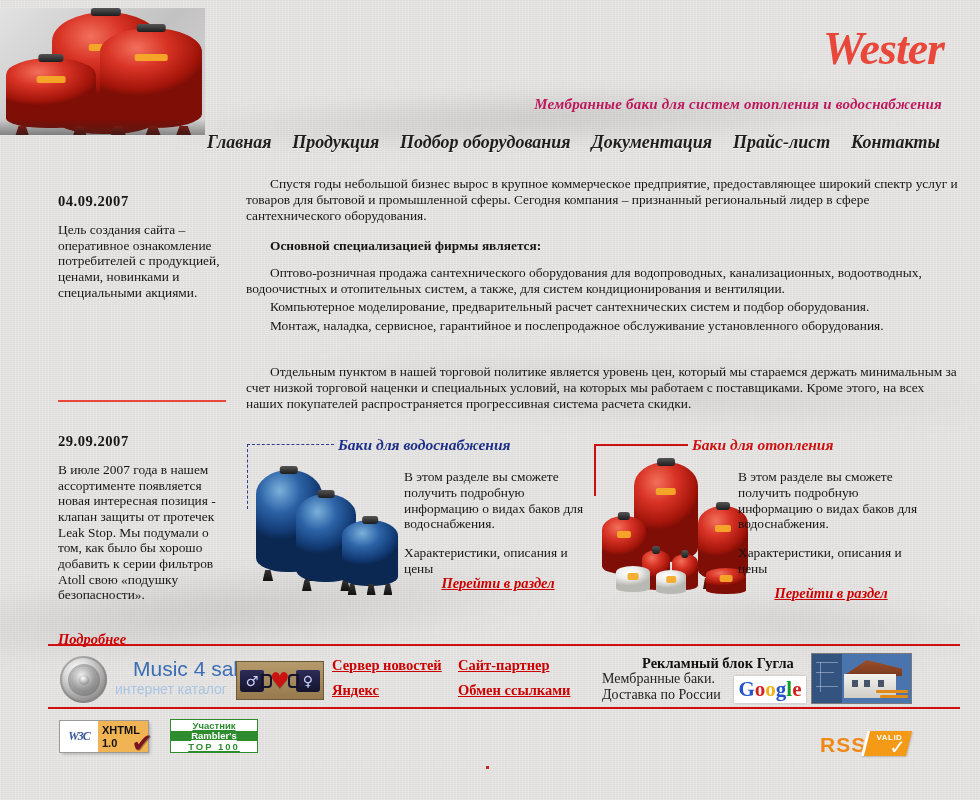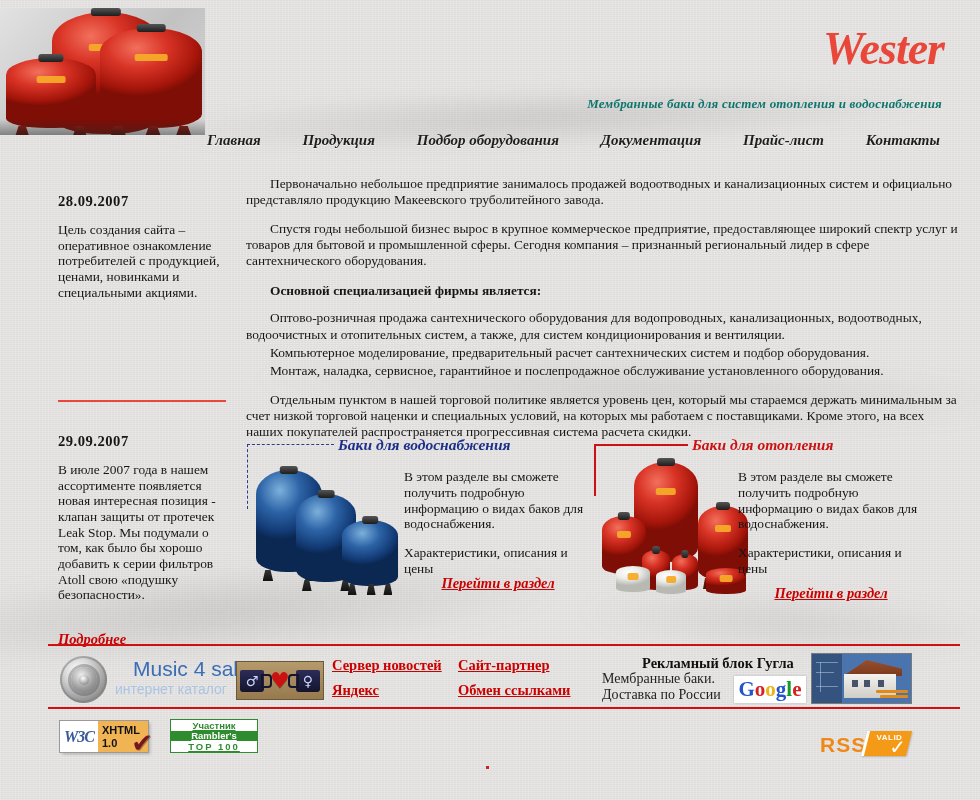--- a/index.html
+++ b/index.html
@@ -39,42 +39,42 @@
     background:rgba(245,170,40,.95);border-radius:2px;}
   .tank .leg{position:absolute;bottom:-9px;width:16%;height:11px;
     background:linear-gradient(#8a1a10,#4a0a05);clip-path:polygon(25% 0,75% 0,100% 100%,0 100%);}
   .tank.blue .leg{background:linear-gradient(#333,#111);}
   .leg.l{left:10%;} .leg.r{right:10%;} .leg.c{left:44%;}
 
   .logo{right:36px;top:26px;z-index:2;color:#e8473a;font-style:italic;font-weight:bold;
     text-align:right;line-height:1;cursor:pointer;}
   .logo-text{font-size:46px;letter-spacing:-1px;}
   .logo-text::first-letter{font-size:66px;letter-spacing:-3px;}
-  .tagline{right:38px;top:96px;z-index:2;color:#0f766e;font-style:italic;font-weight:bold;
-    font-size:13px;letter-spacing:.2px;}
+  .tagline{right:38px;top:96px;z-index:2;color:#be185d;font-style:italic;font-weight:bold;
+    font-size:15px;letter-spacing:.2px;}
 
   .nav{left:207px;top:132px;width:733px;z-index:2;display:flex;justify-content:space-between;}
-  .nav-item{font-style:italic;font-weight:bold;font-size:15px;color:#1e1e1e;cursor:pointer;
+  .nav-item{font-style:italic;font-weight:bold;font-size:18px;color:#1e1e1e;cursor:pointer;
     text-shadow:0 1px 0 rgba(255,255,255,.5);}
 
   
   .sidebar{left:58px;top:193px;width:177px;height:420px;z-index:2;font-size:13.4px;line-height:1.17;}
   .news-date{font-weight:bold;font-size:14.6px;margin:0 0 12px 0;letter-spacing:.5px;}
   .sidebar p{margin:0 0 14px 0;}
   .news-rule{position:absolute;left:0;top:207px;width:168px;height:0;border-bottom:2px solid #e8473a;}
   .news2{position:absolute;left:0;top:240px;width:177px;}
   .more-link{display:inline-block;margin-top:14px;color:#cc0000;font-weight:bold;font-style:italic;
     font-size:14.5px;text-decoration:underline;cursor:pointer;}
 
   
   .main{left:246px;top:176px;width:714px;z-index:2;font-size:13.4px;line-height:1.2;}
   .main p{margin:0 0 13px 0;text-indent:24px;}
   .spec-heading{font-weight:bold;text-indent:24px;margin:14px 0 11px 0;}
   .spec-item{margin:0 0 2px 0;text-indent:24px;}
-  .main .closing{margin-top:13px;}
+  .main .closing{margin-top:30px;}
 
   
   .section{z-index:2;}
   .section-water{left:246px;top:436px;width:350px;height:192px;}
   .section-heat{left:600px;top:436px;width:358px;height:192px;}
   .bracket-blue{position:absolute;left:1px;top:8px;width:86px;height:64px;
     border-top:1px dashed #2a3a8c;border-left:1px dashed #2a3a8c;}
   .bracket-red{position:absolute;left:-6px;top:8px;width:92px;height:50px;
     border-top:2px solid #cc1111;border-left:2px solid #cc1111;}
   .section-title{position:absolute;left:92px;top:0;font-weight:bold;font-style:italic;font-size:15.5px;}
@@ -138,21 +138,21 @@
   .house-wall{position:absolute;left:32px;top:20px;width:52px;height:24px;background:linear-gradient(#f4f2ee,#cfcdc6);}
   .house-roof{position:absolute;left:26px;top:6px;width:64px;height:16px;background:linear-gradient(#9a4f2c,#7a3a1e);
     clip-path:polygon(8% 100%,45% 0,100% 55%,100% 100%);}
   .house-window{position:absolute;width:6px;height:7px;background:#45546a;}
   .house-text{position:absolute;right:3px;background:#e08a1a;height:3px;border-radius:1px;}
 
   
   .w3c-badge{left:60px;top:721px;width:88px;height:31px;z-index:2;display:flex;cursor:pointer;
     background:#fff;box-shadow:0 0 0 1px #9a9a9a, 2px 2px 3px rgba(0,0,0,.25);}
   .w3c-left{width:38px;display:flex;align-items:center;justify-content:center;background:#fff;
-    color:#3a5a9a;font-weight:bold;font-style:italic;font-size:16px;letter-spacing:-1px;}
+    color:#3a5a9a;font-weight:bold;font-style:italic;font-size:12px;letter-spacing:-1px;}
   .w3c-right{flex:1;background:#f0b455;color:#111;font-family:"Liberation Sans",sans-serif;
     font-weight:bold;font-size:11px;line-height:1.15;padding:3px 0 0 4px;}
   .w3c-check{position:absolute;right:-5px;bottom:-6px;color:#7a1420;font-size:26px;
     font-family:"DejaVu Sans",sans-serif;text-shadow:1px 1px 0 rgba(0,0,0,.3);}
 
   .rambler{left:170px;top:719px;width:86px;height:32px;z-index:2;cursor:pointer;background:#fff;
     border:1px solid #2e8b2e;display:flex;flex-direction:column;text-align:center;
     font-family:"Liberation Sans",sans-serif;font-weight:bold;font-size:9.5px;line-height:1;}
   .rambler div{flex:1;display:flex;align-items:center;justify-content:center;text-decoration:underline;}
   .ram-1{color:#2e8b2e;} .ram-2{background:#2e8b2e;color:#fff;} .ram-3{color:#2e8b2e;letter-spacing:2px;}
@@ -210,33 +210,32 @@
     <span class="nav-item">Главная</span>
     <span class="nav-item">Продукция</span>
     <span class="nav-item">Подбор оборудования</span>
     <span class="nav-item">Документация</span>
     <span class="nav-item">Прайс-лист</span>
     <span class="nav-item">Контакты</span>
   </div>
 
   <div class="abs sidebar">
     <div>
-      <div class="news-date">28.09.2007</div>
+      <div class="news-date">04.09.2007</div>
       <p>Цель создания сайта – оперативное ознакомление потребителей с продукцией, ценами, новинками и специальными акциями.</p>
     </div>
     <div class="news-rule"></div>
     <div class="news2">
       <div class="news-date">29.09.2007</div>
       <p>В июле 2007 года в нашем ассортименте появляется новая интересная позиция - клапан защиты от протечек Leak Stop. Мы подумали о том, как было бы хорошо добавить к серии фильтров Atoll свою «подушку безопасности».</p>
       <span class="more-link">Подробнее</span>
     </div>
   </div>
 
   <div class="abs main">
-    <p>Первоначально небольшое предприятие занималось продажей водоотводных и канализационных систем и официально представляло продукцию Макеевского труболитейного завода.</p>
     <p>Спустя годы небольшой бизнес вырос в крупное коммерческое предприятие, предоставляющее широкий спектр услуг и товаров для бытовой и промышленной сферы. Сегодня компания – признанный региональный лидер в сфере сантехнического оборудования.</p>
     <div class="spec-heading">Основной специализацией фирмы является:</div>
     <div class="spec-item">Оптово-розничная продажа сантехнического оборудования для водопроводных, канализационных, водоотводных, водоочистных и отопительных систем, а также, для систем кондиционирования и вентиляции.</div>
     <div class="spec-item">Компьютерное моделирование, предварительный расчет сантехнических систем и подбор оборудования.</div>
     <div class="spec-item">Монтаж, наладка, сервисное, гарантийное и послепродажное обслуживание установленного оборудования.</div>
     <p class="closing">Отдельным пунктом в нашей торговой политике является уровень цен, который мы стараемся держать минимальным за счет низкой торговой наценки и специальных условий, на которых мы работаем с поставщиками. Кроме этого, на всех наших покупателей распространяется прогрессивная система расчета скидки.</p>
   </div>
 
   <div class="abs section section-water">
     <div class="bracket-blue"></div>

